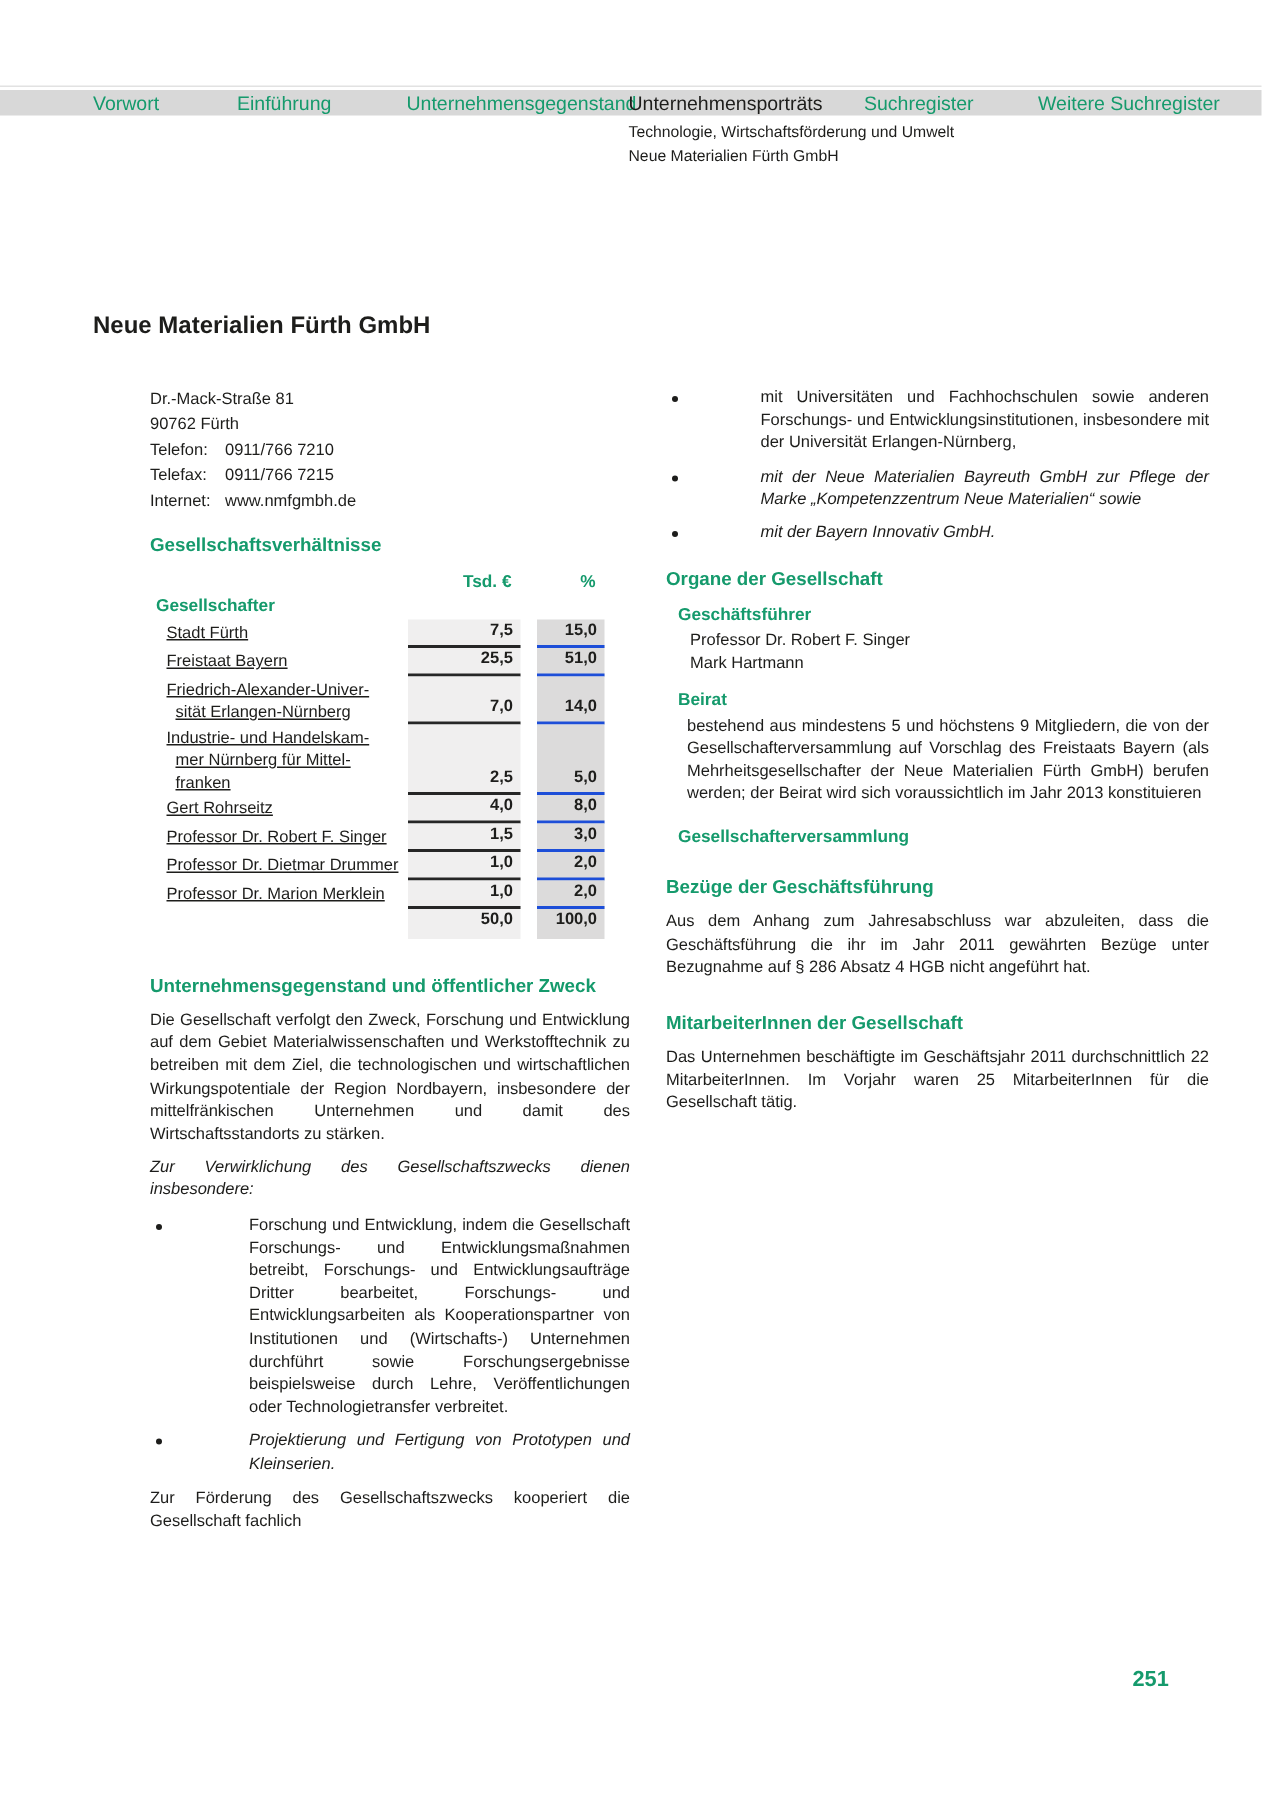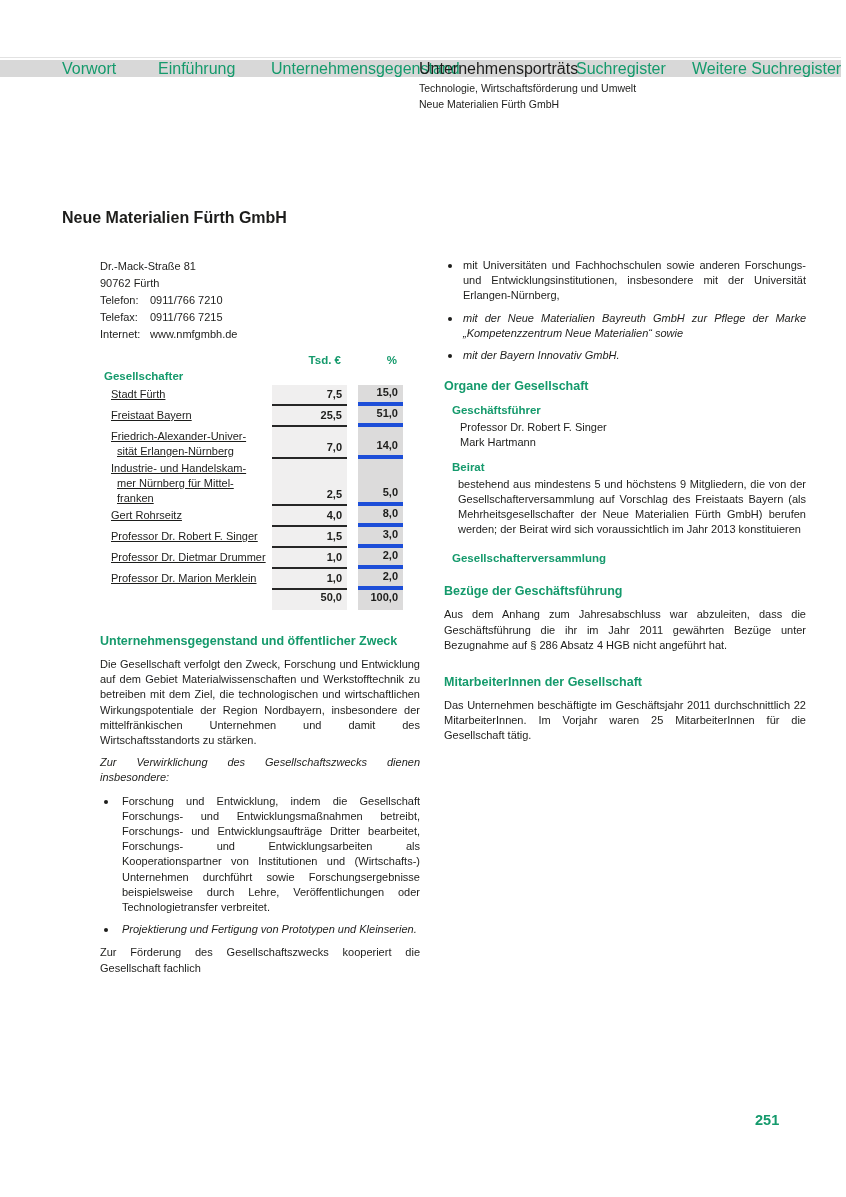--- a/index.html
+++ b/index.html
@@ -1,21 +1,21 @@
 <!DOCTYPE html>
 <html lang="de"><head>
 <meta charset="utf-8">
 <style>
   html,body{margin:0;padding:0;background:#fff;}
   body{width:846px;height:1197px;position:relative;overflow:hidden;
        font-family:"Liberation Sans", sans-serif;color:#1d1d1b;
        -webkit-font-smoothing:antialiased;}
   .hairline{position:absolute;left:0;top:57px;width:841px;height:1px;background:#e2e2e2;}
   .navbar{position:absolute;left:0;top:60px;width:841px;height:17px;background:#d8d8d8;}
-  .nav-item{position:absolute;top:0;height:17px;line-height:17px;font-size:16px;
+  .nav-item{position:absolute;top:0;height:17px;line-height:17px;font-size:13px;
             color:#159a6c;text-decoration:none;white-space:nowrap;cursor:pointer;}
   .nav-item.active{color:#1d1d1b;}
   .crumbs{position:absolute;left:419px;top:81px;font-size:10.5px;line-height:15.5px;color:#1d1d1b;}
   .page-title{position:absolute;left:62px;top:198px;font-size:16px;font-weight:bold;color:#1d1d1b;}
   .col-left{position:absolute;left:100px;top:258px;width:320px;}
   .col-right{position:absolute;left:444px;top:258px;width:362px;}
   .body-text{font-size:11px;line-height:15.2px;text-align:justify;color:#1d1d1b;}
   .addr{font-size:11px;line-height:17px;}
   .addr-row{display:flex;}
   .addr-label{width:50px;flex:0 0 50px;}
@@ -28,23 +28,23 @@
               color:#159a6c;font-weight:bold;font-size:11.5px;}
   .own-hcell2{width:45px;flex:0 0 45px;margin-left:11px;text-align:right;padding-right:6px;
               box-sizing:border-box;color:#159a6c;font-weight:bold;font-size:11.5px;}
   .own-subhead{color:#159a6c;font-weight:bold;font-size:11.5px;padding-left:4px;margin-bottom:3px;}
   .own-row{display:flex;align-items:stretch;min-height:19px;}
   .own-label{width:172px;flex:0 0 172px;line-height:15px;padding:2px 4px 0 17px;text-indent:-6px;
              box-sizing:border-box;white-space:pre-line;text-decoration:underline;}
   .own-val{display:flex;align-items:flex-end;justify-content:flex-end;box-sizing:border-box;
            padding:0 5px 2px 0;line-height:15px;font-weight:bold;}
   .own-c1{width:75px;flex:0 0 75px;background:#f0efef;border-bottom:2px solid #262626;}
-  .own-c2{width:45px;flex:0 0 45px;margin-left:11px;background:#dcdbdb;border-bottom:4px solid #1d4ed8;}
+  .own-c2{width:45px;flex:0 0 45px;margin-left:11px;background:#dcdbdb;border-bottom:2px solid #1d4ed8;}
   .own-row.total .own-c1,.own-row.total .own-c2{border-bottom:none;font-weight:bold;padding-bottom:5px;}
-  .bullet{display:flex;margin-top:7px;}
+  .bullet{display:flex;margin-top:7px;gap:44px;}
   .dot{width:4px;height:4px;border-radius:50%;background:#1d1d1b;margin:6px 0 0 4px;flex:0 0 4px;}
   .bullet .btext{margin-left:14px;flex:1;}
   .col-right .dot{margin-left:4px;}
   .col-right .bullet .btext{margin-left:11px;}
   .mt7{margin-top:7px;font-style:italic;}  .mt8{margin-top:8px;}  .mt9{margin-top:9px;}
   .mt13{margin-top:13px;} .mt14{margin-top:14px;} .mt16{margin-top:16px;}
   .mt18{margin-top:18px;} .mt22{margin-top:22px;} .mt24{margin-top:24px;}
   .names{font-size:11px;line-height:15.2px;margin-left:16px;margin-top:2px;}
   .indent-body{margin-left:14px;}
   .page-num{position:absolute;left:755px;top:1112px;color:#159a6c;font-weight:bold;font-size:14.5px;}
@@ -82,20 +82,21 @@
     <div class="addr-row">
       <span class="addr-label">Telefax:</span>
       <span>0911/766 7215</span>
     </div>
     <div class="addr-row">
       <span class="addr-label">Internet:</span>
       <span>www.nmfgmbh.de</span>
     </div>
   </div>
 
+  <div class="sec-head mt13">Gesellschaftsverhältnisse</div>
 
   <div class="own-table">
     <div class="own-hrow">
       <div class="own-spacer"></div>
       <div class="own-hcell1">Tsd. €</div>
       <div class="own-hcell2">%</div>
     </div>
     <div class="own-subhead">Gesellschafter</div>
 
     <div class="own-row">

